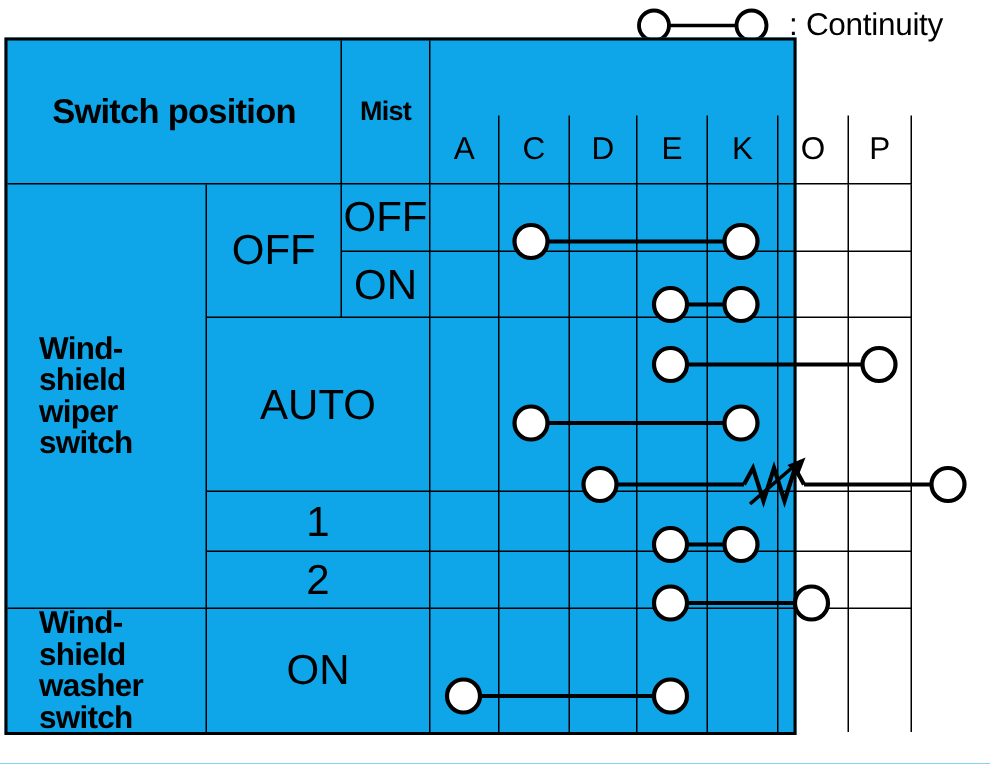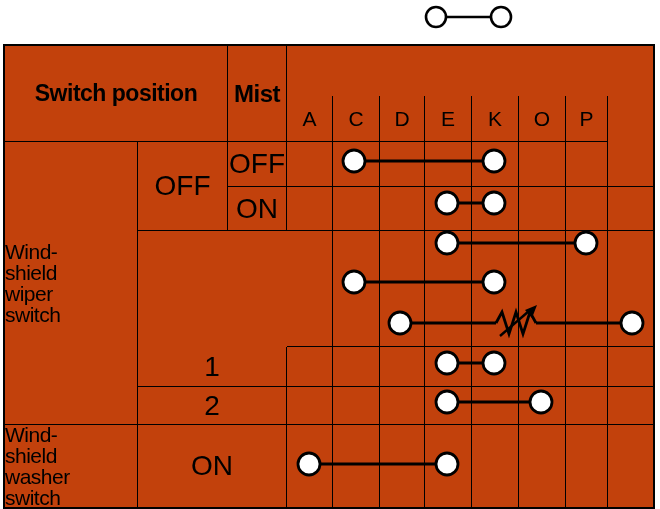--- a/index.html
+++ b/index.html
@@ -6,61 +6,62 @@
   body{
     width:660px;height:509px;position:relative;background:#fff;overflow:hidden;
     font-family:"Liberation Sans","DejaVu Sans",sans-serif;color:#000;
   }
   .legend{
     position:absolute;left:424px;top:0px;height:34px;
     display:flex;align-items:center;
   }
   .legend span{font-size:21px;margin-left:10px;letter-spacing:-0.2px;}
   .tbl{
-    position:absolute;left:3px;top:44px;width:652px;height:465px;
+    position:absolute;left:3px;top:25px;width:528px;height:465px;
     box-sizing:border-box;border:2.5px solid #000;
     display:grid;
     grid-template-columns:133px 90px 59px 46px 47px 45px 47px 47px 47px 42px minmax(0,1fr);
     grid-template-rows:50px 46px 45px 44px 116px 40px 38px minmax(0,1fr);
-    background:#c2410c;
+    background:#0ea5e9;
   }
   .c{
     border-right:1.5px solid #000;border-bottom:1.5px solid #000;
     display:flex;align-items:center;justify-content:center;
     box-sizing:border-box;min-width:0;min-height:0;
   }
   .no-r{border-right:none;}
   .no-b{border-bottom:none;}
   .hb{font-weight:bold;font-size:23px;letter-spacing:-0.5px;}
-  .hb2{font-weight:bold;font-size:24px;letter-spacing:-0.5px;}
+  .hb2{font-weight:bold;font-size:18px;letter-spacing:-0.5px;}
   .val{font-size:28px;}
   .term{font-size:21px;}
   .small{font-size:13px;line-height:14px;text-align:center;padding:0 1px;}
   .rowlab{
-    justify-content:flex-start;
-    font-weight:normal;font-size:21px;line-height:21px;
+    justify-content:flex-start;padding-left:21px;
+    font-weight:bold;font-size:21px;line-height:21px;
     white-space:pre-line;letter-spacing:-0.5px;
   }
   .overlay{
     position:absolute;left:0;top:0;width:660px;height:509px;
     pointer-events:none;
   }
   .cl{stroke:#000;stroke-width:2.8;}
   .thin{stroke-width:2.4;}
   .cc{fill:#fff;stroke:#000;stroke-width:2.8;}
 </style>
 </head>
 <body>
 
 <div class="legend">
   <svg width="92" height="32" viewBox="0 0 92 32">
     <line x1="21" y1="16" x2="68" y2="16" class="cl thin"></line>
     <circle cx="12" cy="16" r="10" class="cc" style="stroke-width:2.6"></circle>
     <circle cx="77" cy="16" r="10" class="cc" style="stroke-width:2.6"></circle>
   </svg>
+  <span>: Continuity</span>
 </div>
 
 <div class="tbl">
   <div class="c hb" style="grid-row:1/3;grid-column:1/3">Switch position</div>
   <div class="c hb2" style="grid-row:1/3;grid-column:3/4">Mist</div>
 
   <div class="c term" style="grid-row:2;grid-column:4">A</div>
   <div class="c term" style="grid-row:2;grid-column:5">C</div>
   <div class="c term" style="grid-row:2;grid-column:6">D</div>
   <div class="c term" style="grid-row:2;grid-column:7">E</div>
@@ -68,20 +69,21 @@
   <div class="c term" style="grid-row:2;grid-column:9">O</div>
   <div class="c term" style="grid-row:2;grid-column:10">P</div>
 
   <div class="c rowlab" style="grid-row:3/8;grid-column:1/2">Wind-
 shield
 wiper
 switch</div>
   <div class="c val" style="grid-row:3/5;grid-column:2/3">OFF</div>
   <div class="c val" style="grid-row:3;grid-column:3">OFF</div>
   <div class="c val" style="grid-row:4;grid-column:3">ON</div>
+  <div class="c val" style="grid-row:5;grid-column:2/4">AUTO</div>
   <div class="c val" style="grid-row:6;grid-column:2/4">1</div>
   <div class="c val" style="grid-row:7;grid-column:2/4">2</div>
   <div class="c rowlab no-b" style="grid-row:8;grid-column:1/2">Wind-
 shield
 washer
 switch</div>
   <div class="c val no-b" style="grid-row:8;grid-column:2/4">ON</div>
 <div class="c" style="grid-area: 3 / 4;"></div>
     <div class="c" style="grid-area: 3 / 5;"></div>
     <div class="c" style="grid-area: 3 / 6;"></div>

